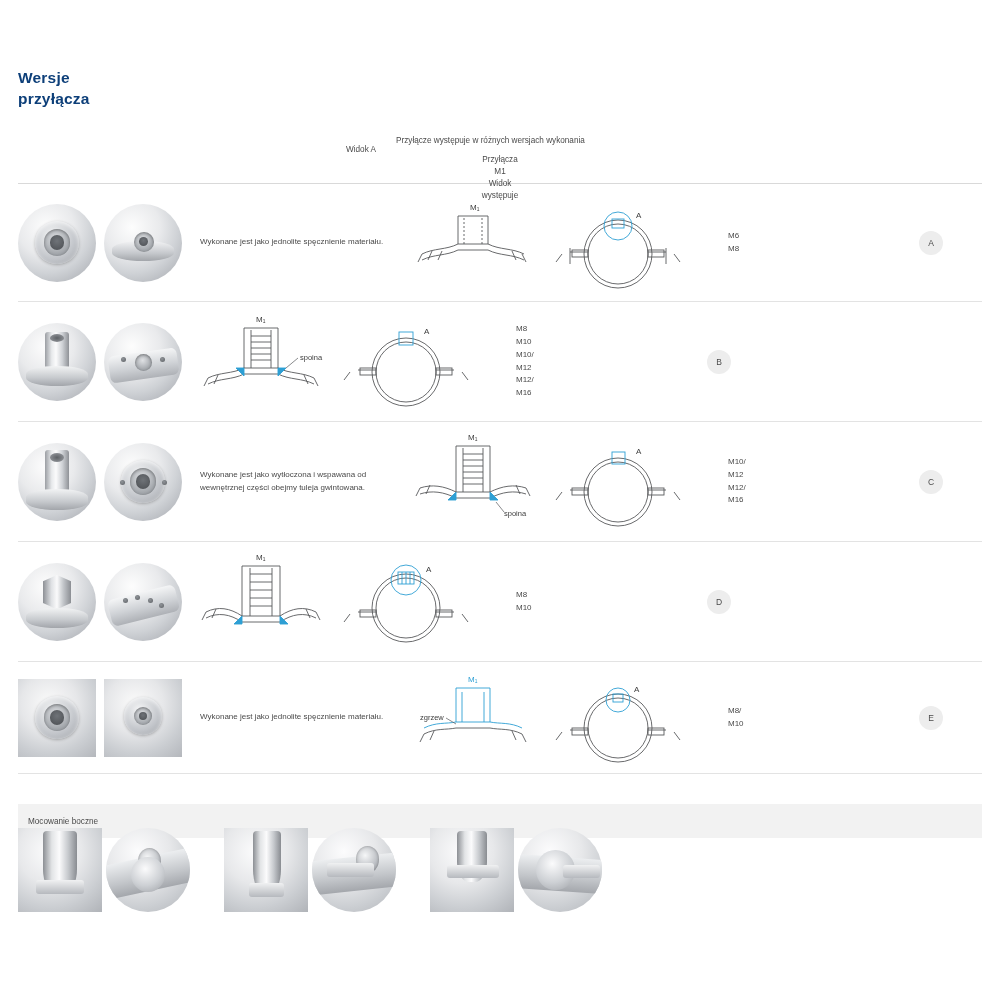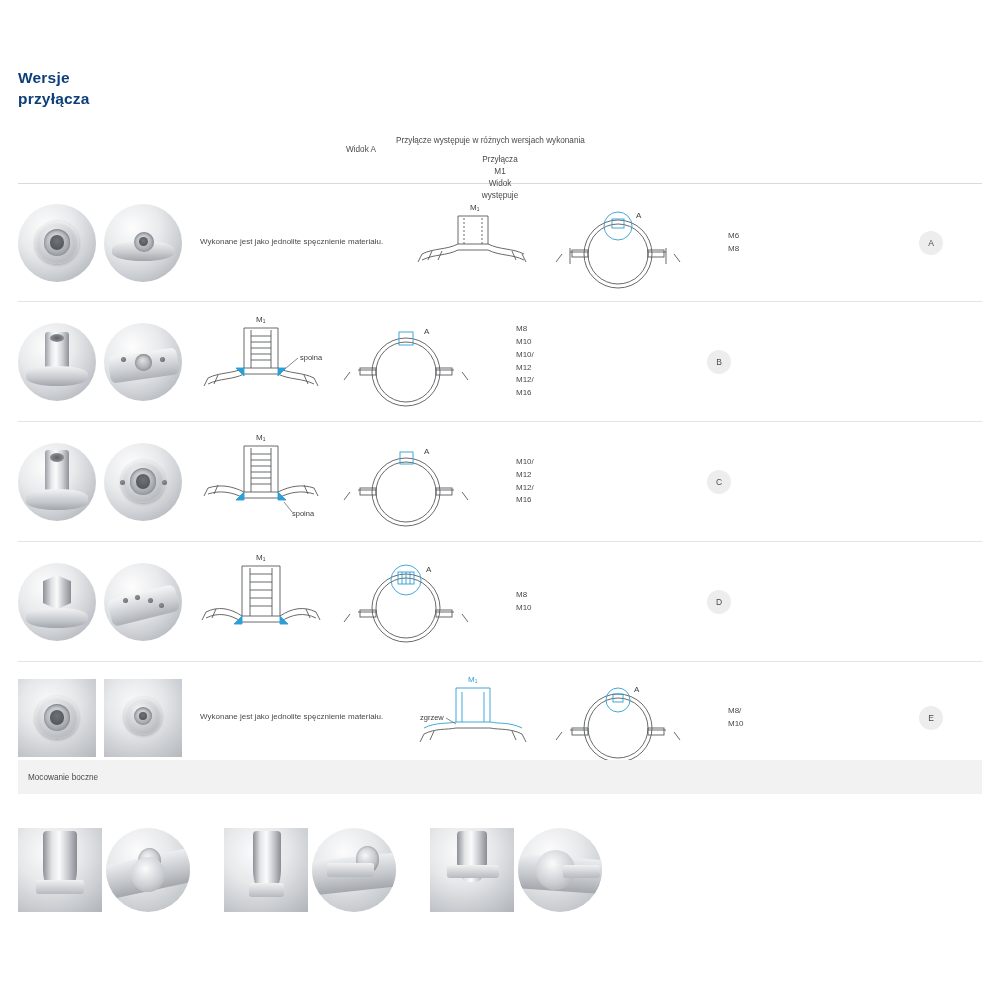--- a/index.html
+++ b/index.html
@@ -377,20 +377,23 @@
               <div class="flange" style="bottom:14%"></div>
           </div>
           <div class="photo">
             <div class="ring1"></div>
               <div class="ring2"></div>
               <div class="ring3"></div>
             <div class="dot" style="left:20%;top:48%"></div>
             <div class="dot" style="left:74%;top:48%"></div>
           </div>
         </div>
+      </div>
+      <div class="cell col-desc">
+        <div class="desc">Wykonane jest jako wytłoczona i wspawana od wewnętrznej części obejmy tuleja gwintowana.</div>
       </div>
       <div class="cell col-view">
         <div class="drawing">
           <svg width="316" height="112" viewBox="0 0 316 112" fill="none" stroke="#58595b" stroke-width="0.9">
             <text x="56" y="14" font-size="8" fill="#3c3c3c" stroke="none" font-family="Liberation Sans, sans-serif">M₁</text>
             <line x1="44" y1="20" x2="78" y2="20"></line>
             <line x1="44" y1="20" x2="44" y2="66"></line>
               <line x1="78" y1="20" x2="78" y2="66"></line>
             <line x1="51" y1="22" x2="51" y2="66"></line>
               <line x1="71" y1="22" x2="71" y2="66"></line>
@@ -542,21 +545,21 @@
       </div>
       <div class="cell col-ver">
         <div class="ver-wrap">
             <div class="ver-badge">E</div>
           </div>
       </div>
     </div>
 
   </div>
 
-  <div class="sideband" style="top:760px">
+  <div class="sideband" style="top:804px">
     <span>Mocowanie boczne</span>
   </div>
 
   <div class="sidephotos" style="top:828px">
     <div class="sgroup">
       <div class="sphoto rect">
         <div class="tube"></div>
           <div class="bolt" style="top:62%"></div>
       </div>
       <div class="sphoto">

